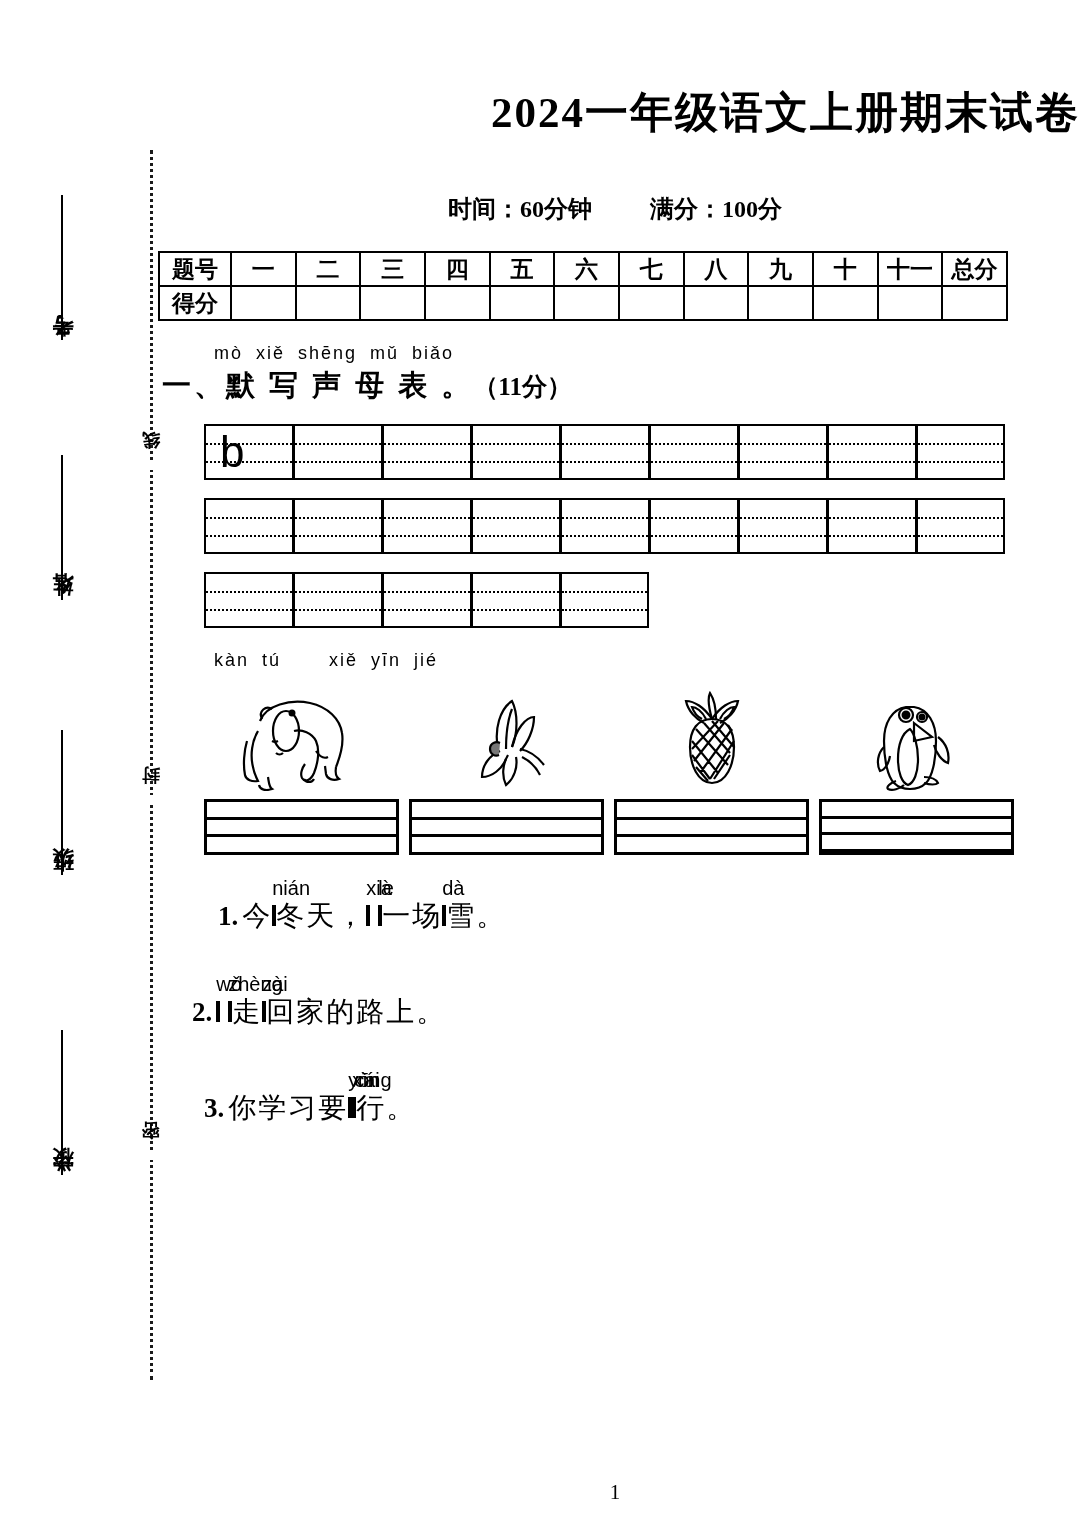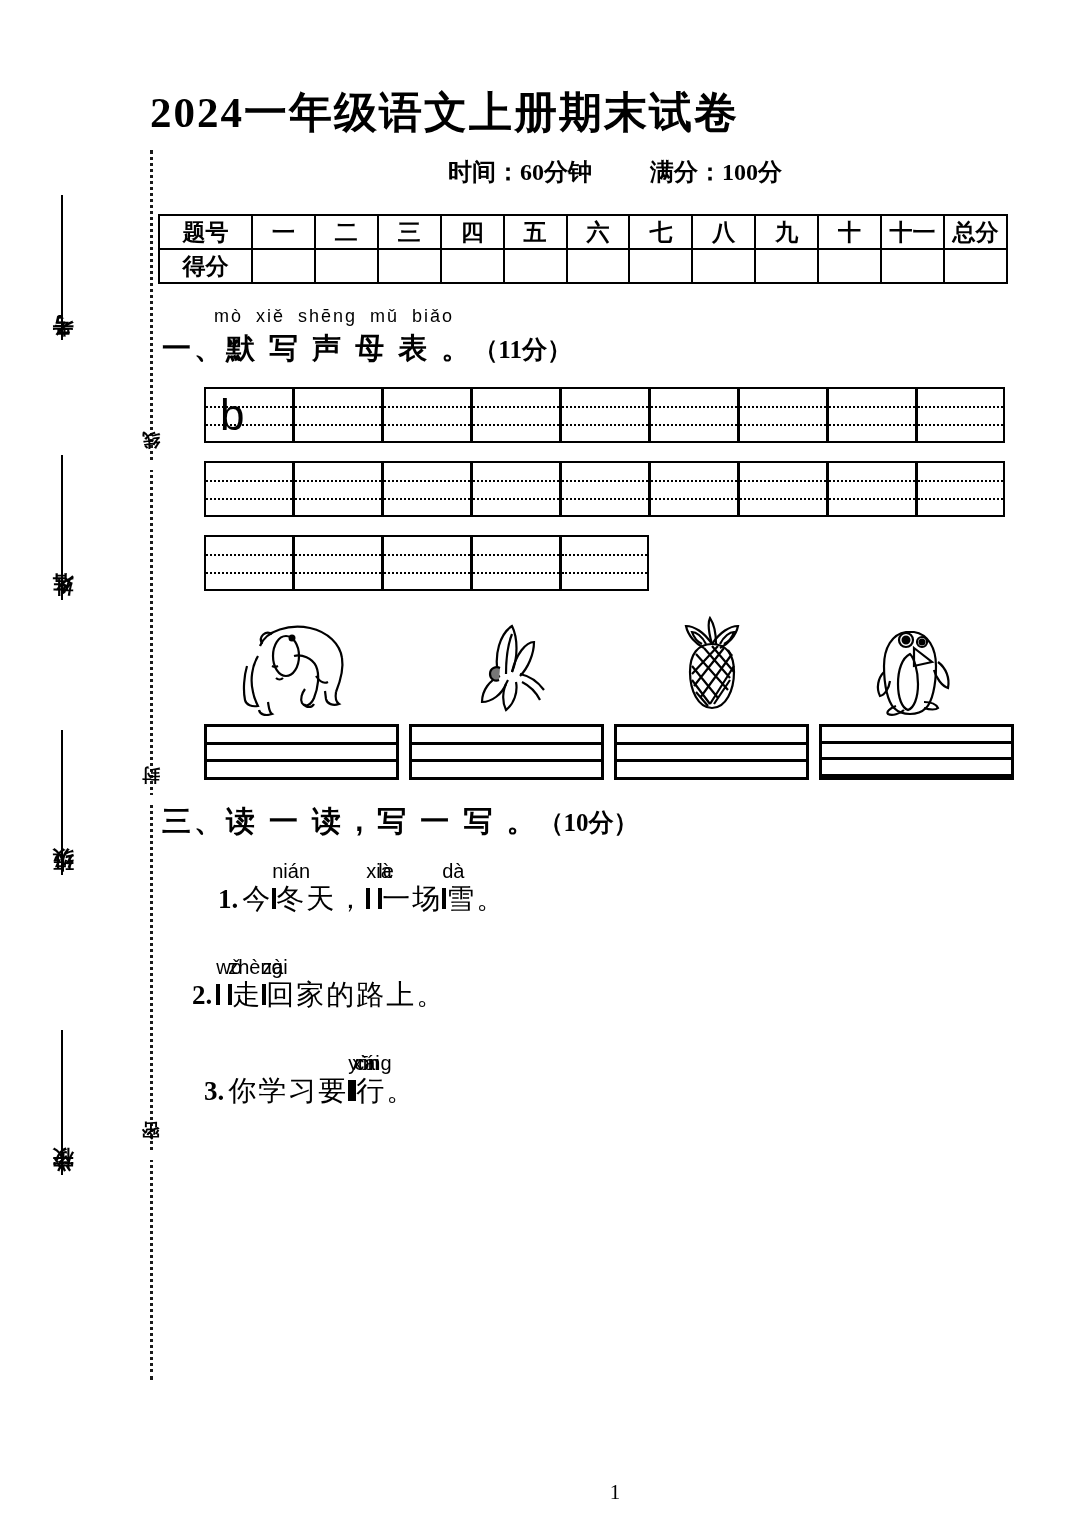--- a/index.html
+++ b/index.html
@@ -69,55 +69,55 @@
 
   
   #paper {
     position: absolute;
     left: 150px; top: 0;
     width: 930px; height: 1527px;
     padding: 0;
   }
 
   #exam-title {
-    text-align: left;
+    text-align: right;
     font-family: "Liberation Serif", "DejaVu Serif", serif;
     font-weight: bold;
     font-size: 43px;
     letter-spacing: 2px;
     margin-top: 84px;
   }
 
   #exam-subtitle {
     text-align: center;
     font-family: "Liberation Serif", "DejaVu Serif", serif;
     font-weight: bold;
     font-size: 24px;
-    margin-top: 14px;
+    margin-top: 51px;
   }
   #exam-subtitle .gap { display: inline-block; width: 46px; }
 
   
   #score-table {
     border-collapse: collapse;
     margin: 26px auto 0 8px;
     width: 850px;
     table-layout: fixed;
   }
   #score-table td {
     border: 2px solid #000;
     height: 34px;
     text-align: center;
     vertical-align: middle;
     font-family: "Liberation Serif", "DejaVu Serif", serif;
     font-weight: bold;
     font-size: 23px;
     padding: 0;
   }
-  #score-table td.lead { width: 93px; }
+  #score-table td.lead { width: 72px; }
 
   
   .section { margin-left: 12px; }
 
   .q-head { margin-top: 22px; position: relative; }
   .q-pinyin {
     font-family: "Liberation Sans", "DejaVu Sans", sans-serif;
     font-size: 18px;
     margin-left: 52px;
     letter-spacing: 2px;
@@ -369,20 +369,23 @@
       <div class="pin-cell"></div>
       <div class="pin-cell"></div>
       <div class="pin-cell"></div>
       <div class="pin-cell"></div>
       <div class="pin-cell"></div>
     </div>
   </div>
 
   <div class="section" style="margin-top:10px;">
     <div class="q-head">
+      <div class="q-pinyin">
+        <span>kàn</span><span>tú</span><span style="width:22px"></span><span>xiě</span><span>yīn</span><span>jié</span>
+      </div>
     </div>
 
     <div id="pic-row">
 
       <div class="pic-item">
         <div class="pic-art">
           <svg width="140" height="100" viewBox="0 0 140 100" fill="none" stroke="#000" stroke-width="2.2">
             <path d="M30 28c-4-8 4-14 10-10"></path>
             <path d="M28 30c6-16 30-22 50-18 18 4 30 16 32 30 2 12-2 24-6 34"></path>
             <path d="M104 76c-1 6 0 10 3 12-6 2-12 0-13-5l-1-8"></path>
@@ -450,23 +453,20 @@
     <div id="ans-row">
       <div class="four-line"></div>
       <div class="four-line"></div>
       <div class="four-line"></div>
       <div class="four-line thickbase"></div>
     </div>
   </div>
 
   <div class="section" style="margin-top:14px;">
     <div class="q-head">
-      <div class="q-title">
-        <span>三、</span><span>读 一 读 , 写 一 写 。</span><span class="score">（10分）</span>
-      </div>
     </div>
 
     <div class="sent-row" style="margin-left:56px;">
       <span class="sent-num">1.</span>
       <span class="sent-han">今</span>
       <span class="tz-wrap">
         <span class="tz-pinyin">nián</span>
         <span class="tz"></span>
       </span>
       <span class="sent-han">冬天，</span>

